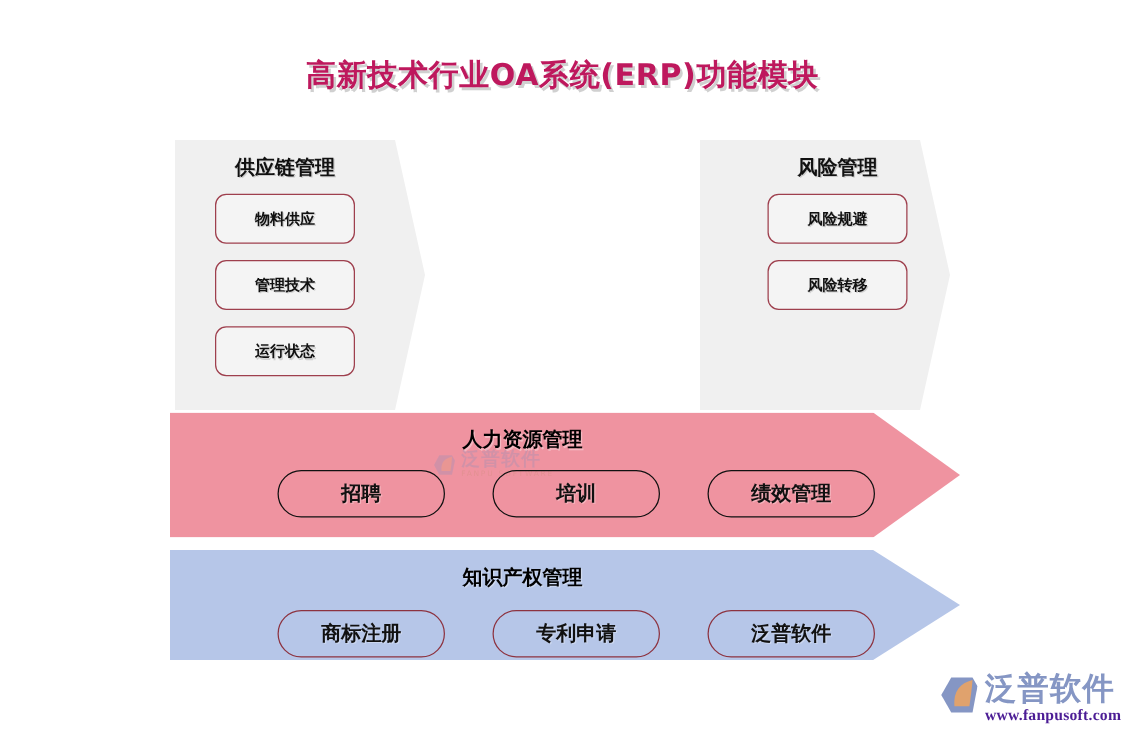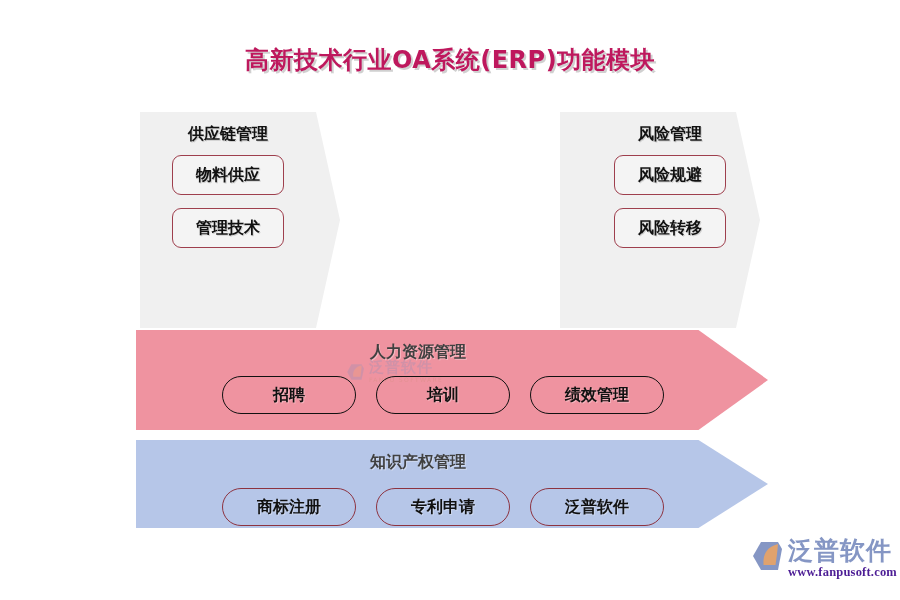--- a/index.html
+++ b/index.html
@@ -81,21 +81,21 @@
   .box {
     width: 112px;
     height: 40px;
     margin-bottom: 13px;
     border: 1.6px solid #9e3f4d;
     border-radius: 9px;
     background: #f4f4f4;
     display: flex;
     align-items: center;
     justify-content: center;
-    font-size: 16px;
+    font-size: 12px;
     font-weight: bold;
     color: #111111;
     text-shadow: 1px 1px 0 rgba(185,185,185,0.6);
     white-space: nowrap;
     box-sizing: border-box;
   }
 
   
   .arrow-row {
     position: absolute;
@@ -109,32 +109,32 @@
   .arrow-ip  { top: 440px; background: #b6c6e8; height: 88px; }
 
   .arrow-title {
     position: absolute;
     left: 0;
     top: 12px;
     width: 564px;
     text-align: center;
     font-size: 16px;
     font-weight: bold;
-    color: #404040;
+    color: #000000;
     text-shadow: 1px 1px 0 rgba(255,255,255,0.35);
     white-space: nowrap;
   }
 
   .pill-row {
     position: absolute;
     left: 86px;
     top: 46px;
     width: 560px;
     display: flex;
-    gap: 20px;
+    gap: 38px;
     text-align: center;
   }
   .pill {
     width: 134px;
     height: 38px;
     border: 1.6px solid #111111;
     border-radius: 19px;
     display: flex;
     align-items: center;
     justify-content: center;
@@ -228,20 +228,21 @@
 
   <div class="page-title">高新技术行业OA系统(ERP)功能模块</div>
 
   <div class="columns-band">
 
     <div class="col col-1">
       <div class="col-inner">
         <div class="col-title">供应链管理</div>
         <div class="box">物料供应</div>
         <div class="box">管理技术</div>
+        <div class="box">运行状态</div>
       </div>
     </div>
 
 
     <div class="col col-3">
       <div class="col-inner">
         <div class="col-title">风险管理</div>
         <div class="box">风险规避</div>
         <div class="box">风险转移</div>
       </div>

